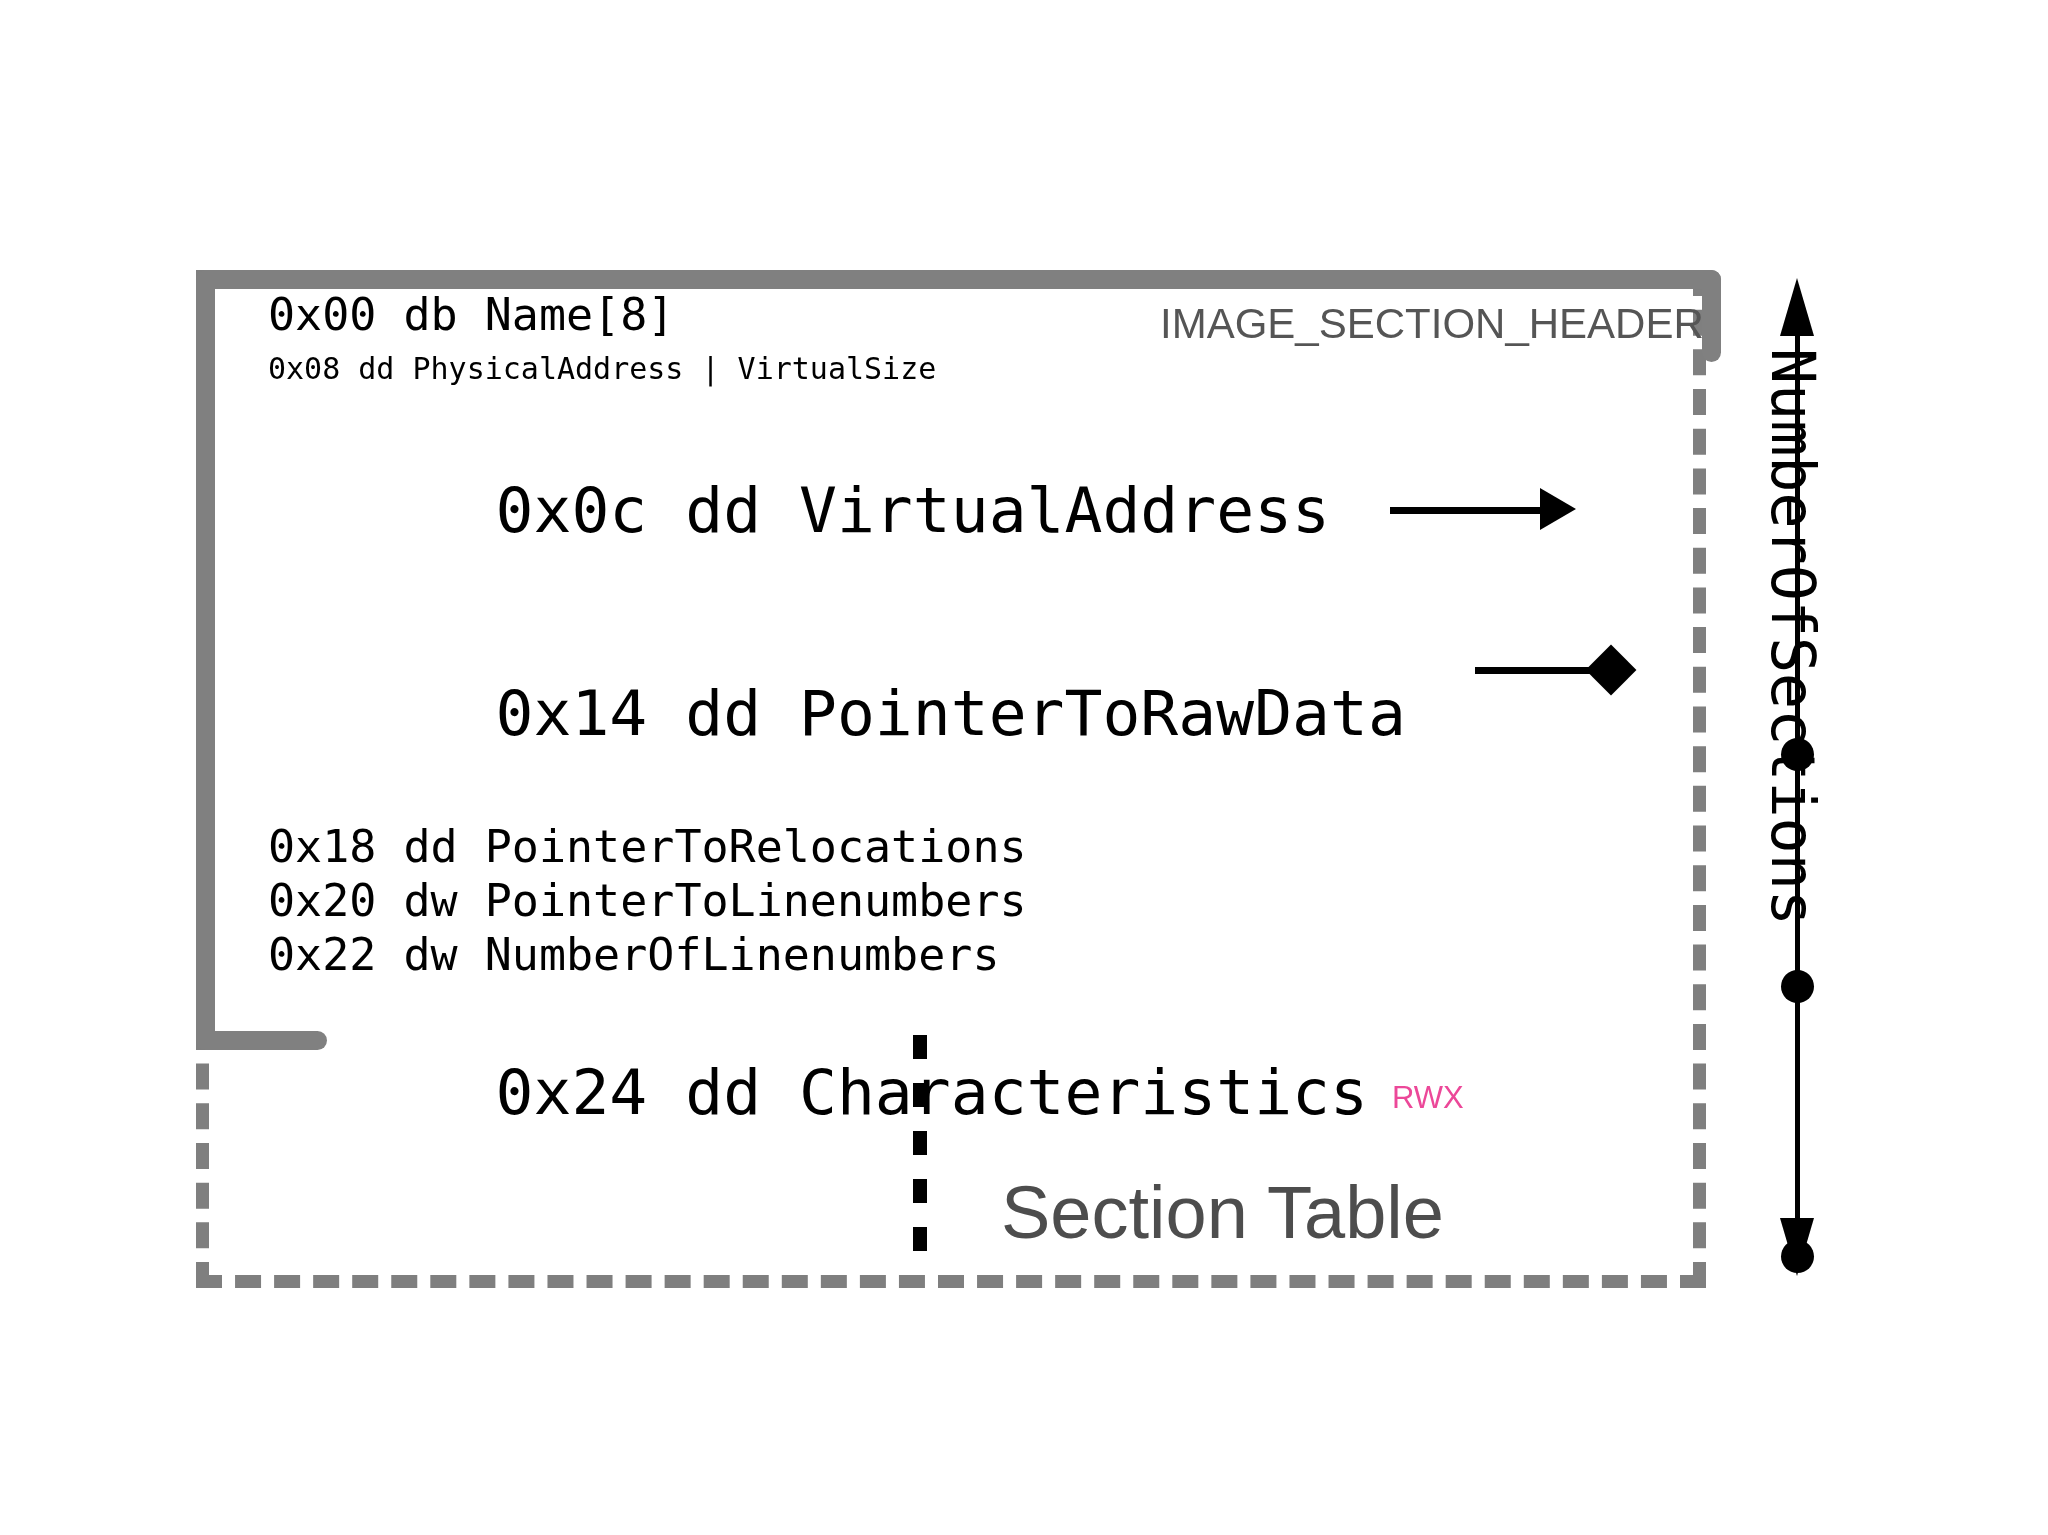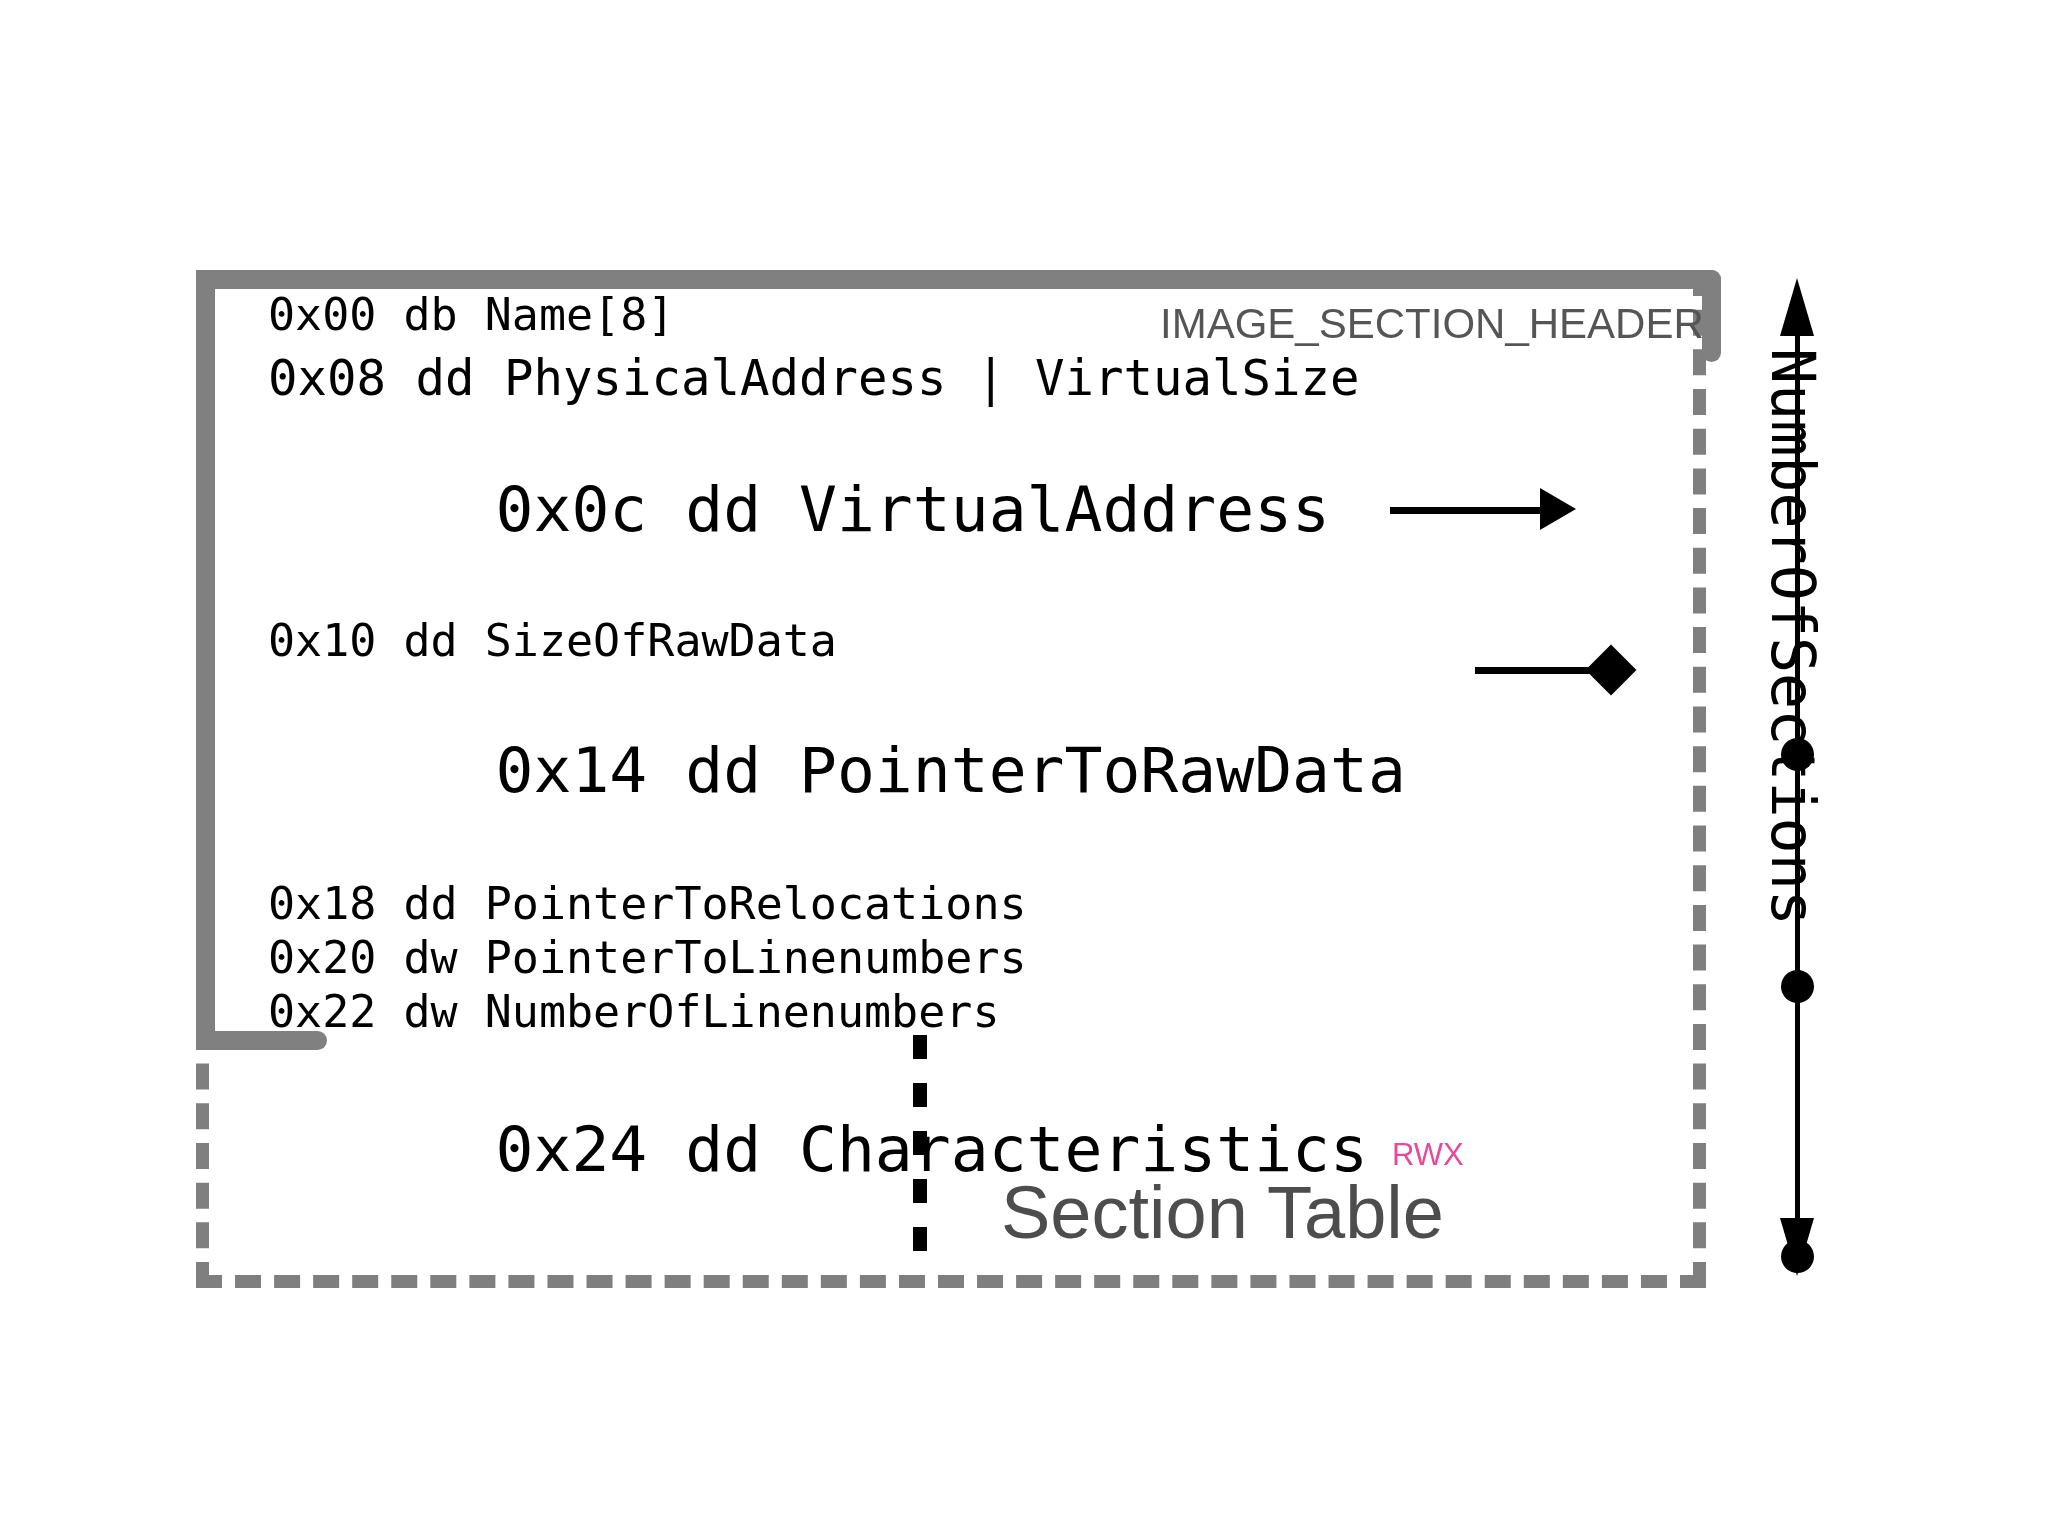--- a/index.html
+++ b/index.html
@@ -70,21 +70,21 @@
     top: 292px;
     width: 1300px;
   }
   .row {
     white-space: pre;
     color: #000000;
     line-height: 1.0;
   }
 
   .row-0x00 { font-size: 45px; margin-bottom: 17px; }
-  .row-0x08 { font-size: 49px; margin-bottom: 12px; }
+  .row-0x08 { font-size: 30px; margin-bottom: 32px; }
   .row-0x0c { font-size: 63px; margin-bottom: 14px; position: relative; }
   .row-0x10 { font-size: 45px; margin-bottom: 13px; }
   .row-0x14 { font-size: 63px; margin-bottom: 16px; position: relative; }
   .row-small{ font-size: 45px; margin-bottom: 9px; }
   .row-gap  { height: 12px; }
   .row-0x24 { font-size: 63px; position: relative; }
 
   .rwx {
     font-family: "Liberation Sans", sans-serif;
     font-size: 31px;
@@ -224,21 +224,20 @@
   <div class="rows">
 
     <div class="row row-0x00">0x00 db Name[8]</div>
 
     <div class="row row-0x08">0x08 dd PhysicalAddress | VirtualSize</div>
 
     <div class="row row-0x0c">
       <span>0x0c dd VirtualAddress</span>
     </div>
 
-    <div class="row row-0x10">0x10 dd SizeOfRawData</div>
 
     <div class="row row-0x14">
       <span>0x14 dd PointerToRawData</span>
     </div>
 
     <div class="row row-small">0x18 dd PointerToRelocations</div>
     <div class="row row-small">0x20 dw PointerToLinenumbers</div>
     <div class="row row-small">0x22 dw NumberOfLinenumbers</div>
 
     <div class="row-gap"></div>

